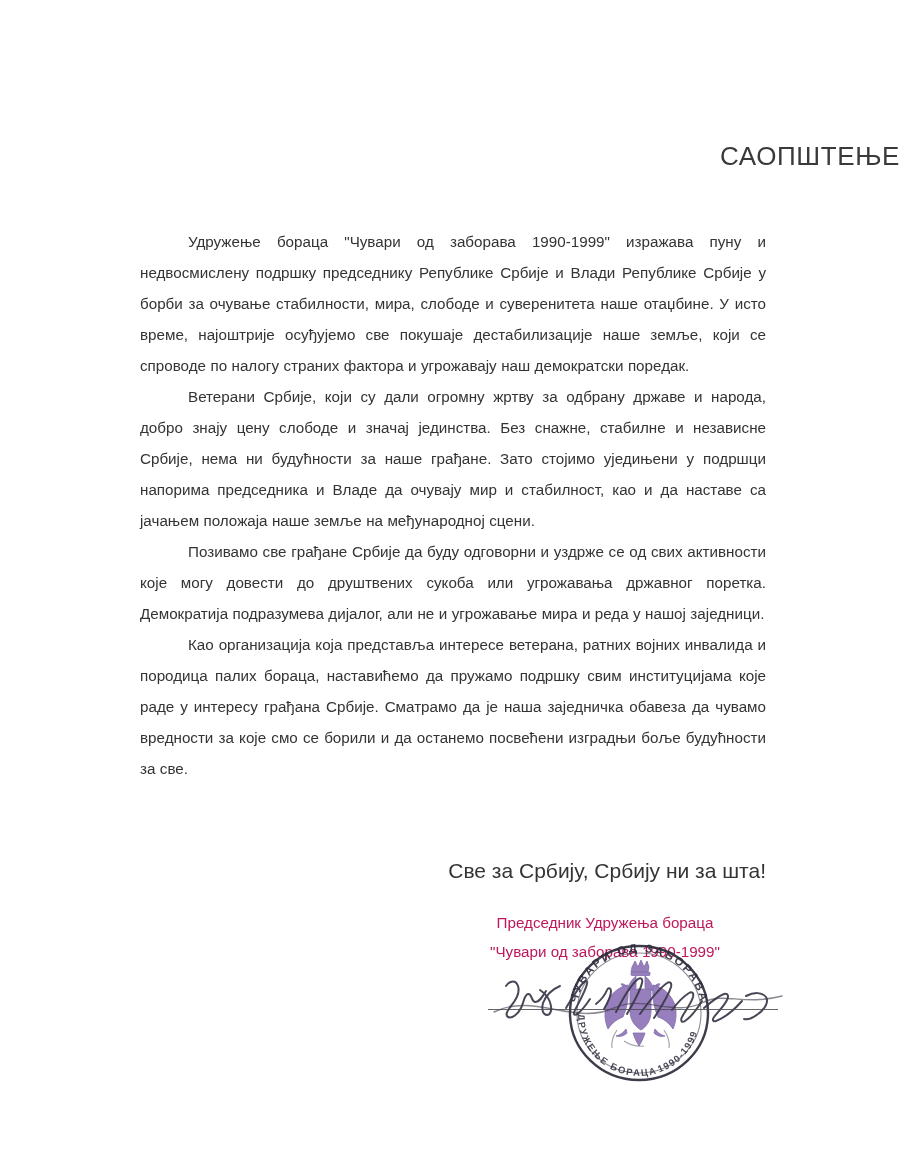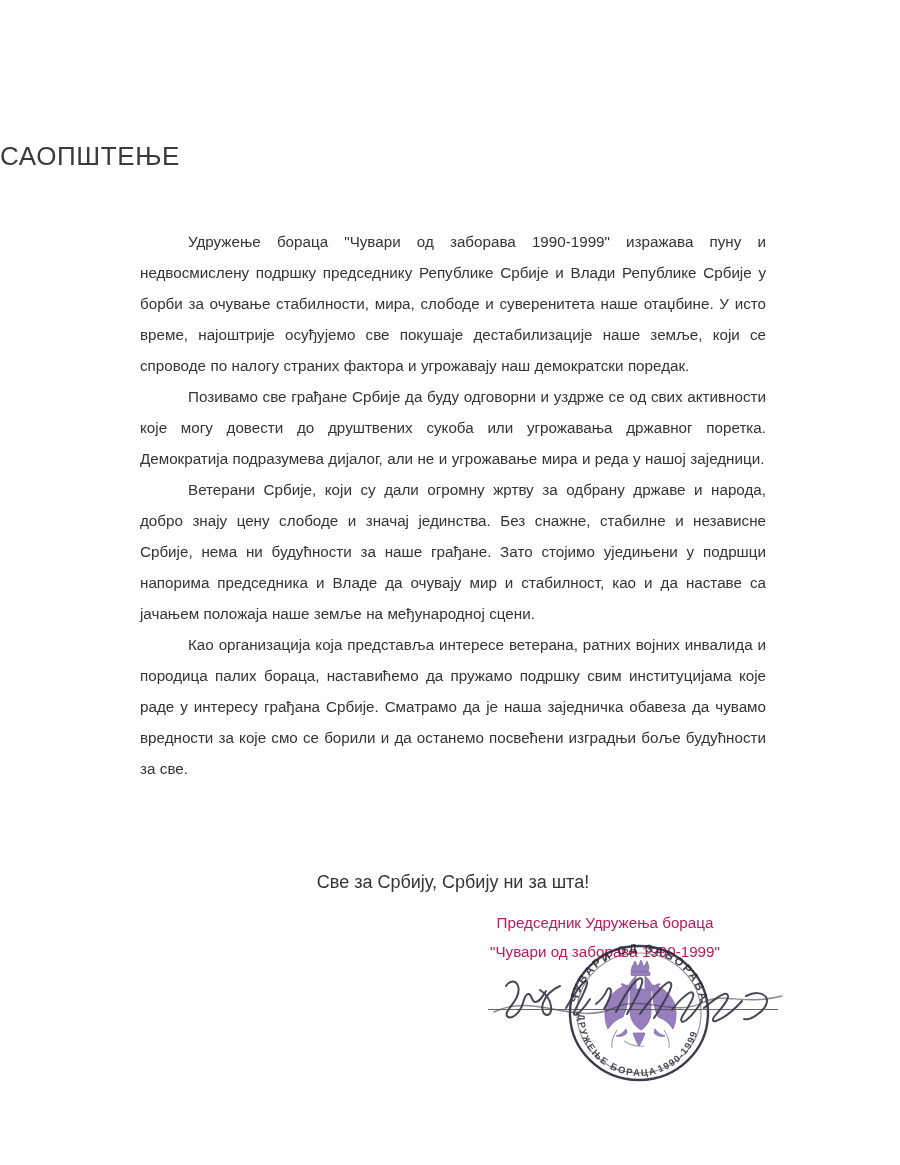--- a/index.html
+++ b/index.html
@@ -20,21 +20,21 @@
     position: absolute;
     inset: 0;
     background: #ffffff;
   }
 
   .doc-title {
     position: absolute;
     top: 124px;
     left: 0;
     width: 900px;
-    text-align: left;
+    text-align: right;
     font-size: 26px;
     letter-spacing: 0.6px;
     color: #3a3a3a;
     font-weight: 400;
   }
 
   .body-block {
     position: absolute;
     top: 226px;
     left: 140px;
@@ -46,24 +46,24 @@
     text-align: justify;
     text-justify: inter-word;
     text-indent: 48px;
     font-size: 15.2px;
     line-height: 31px;
     color: #343434;
     word-spacing: 0.2px;
   }
 
   p.slogan {
-    margin: 12px;
+    margin: 0;
     text-indent: 0;
-    text-align: center;
-    font-size: 18px;
+    text-align: right;
+    font-size: 21px;
     line-height: 31px;
     color: #343434;
   }
 
   .slogan-wrap {
     position: absolute;
     top: 855px;
     left: 140px;
     width: 626px;
   }
@@ -117,22 +117,22 @@
 </style>
 </head>
 <body>
 
 <div class="page">
 
   <h1 class="doc-title">САОПШТЕЊЕ</h1>
 
   <div class="body-block">
     <p class="para">Удружење бораца "Чувари од заборава 1990-1999" изражава пуну и недвосмислену подршку председнику Републике Србије и Влади Републике Србије у борби за очување стабилности, мира, слободе и суверенитета наше отаџбине. У исто време, најоштрије осуђујемо све покушаје дестабилизације наше земље, који се спроводе по налогу страних фактора и угрожавају наш демократски поредак.</p>
+    <p class="para">Ветерани Србије, који су дали огромну жртву за одбрану државе и народа, добро знају цену слободе и значај јединства. Без снажне, стабилне и независне Србије, нема ни будућности за наше грађане. Зато стојимо уједињени у подршци напорима председника и Владе да очувају мир и стабилност, као и да наставе са јачањем положаја наше земље на међународној сцени.</p>
     <p class="para">Позивамо све грађане Србије да буду одговорни и уздрже се од свих активности које могу довести до друштвених сукоба или угрожавања државног поретка. Демократија подразумева дијалог, али не и угрожавање мира и реда у нашој заједници.</p>
-    <p class="para">Ветерани Србије, који су дали огромну жртву за одбрану државе и народа, добро знају цену слободе и значај јединства. Без снажне, стабилне и независне Србије, нема ни будућности за наше грађане. Зато стојимо уједињени у подршци напорима председника и Владе да очувају мир и стабилност, као и да наставе са јачањем положаја наше земље на међународној сцени.</p>
     <p class="para">Као организација која представља интересе ветерана, ратних војних инвалида и породица палих бораца, наставићемо да пружамо подршку свим институцијама које раде у интересу грађана Србије. Сматрамо да је наша заједничка обавеза да чувамо вредности за које смо се борили и да останемо посвећени изградњи боље будућности за све.</p>
   </div>
 
   <div class="slogan-wrap">
     <p class="slogan">Све за Србију, Србију ни за шта!</p>
   </div>
 
   <div class="signature-block">
     <div>Председник Удружења бораца</div>
     <div>"Чувари од заборава 1990-1999"</div>

